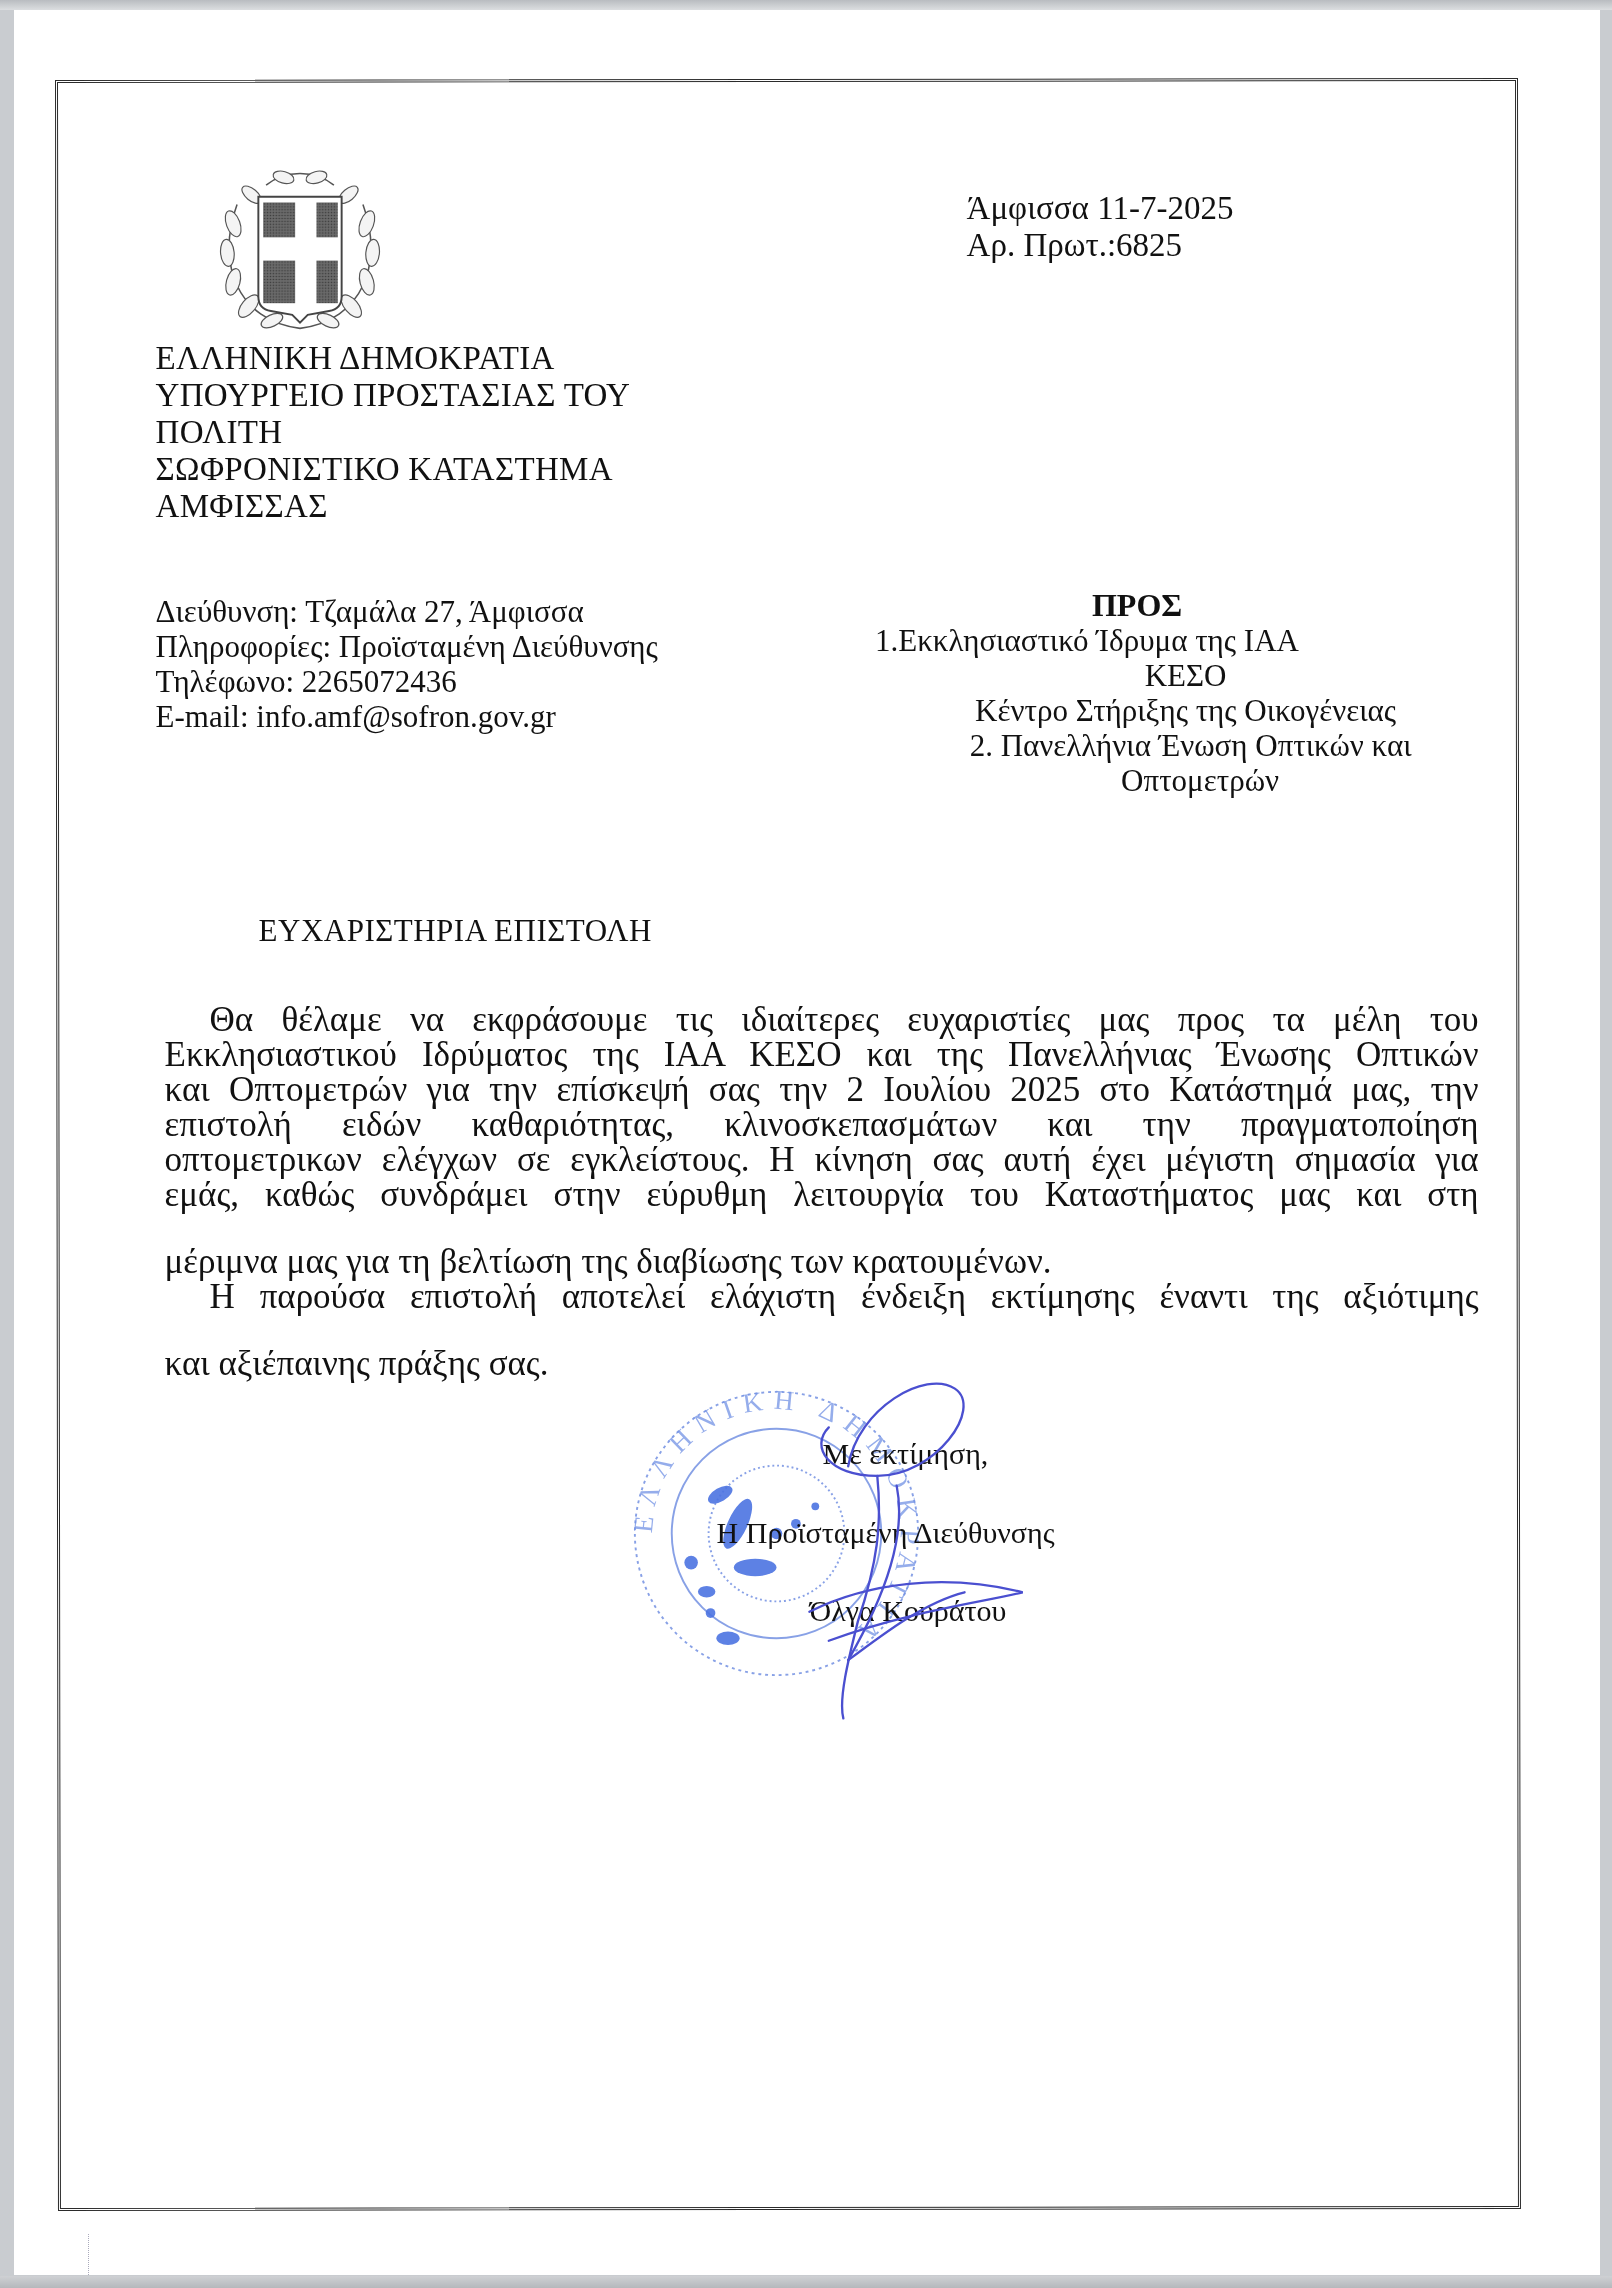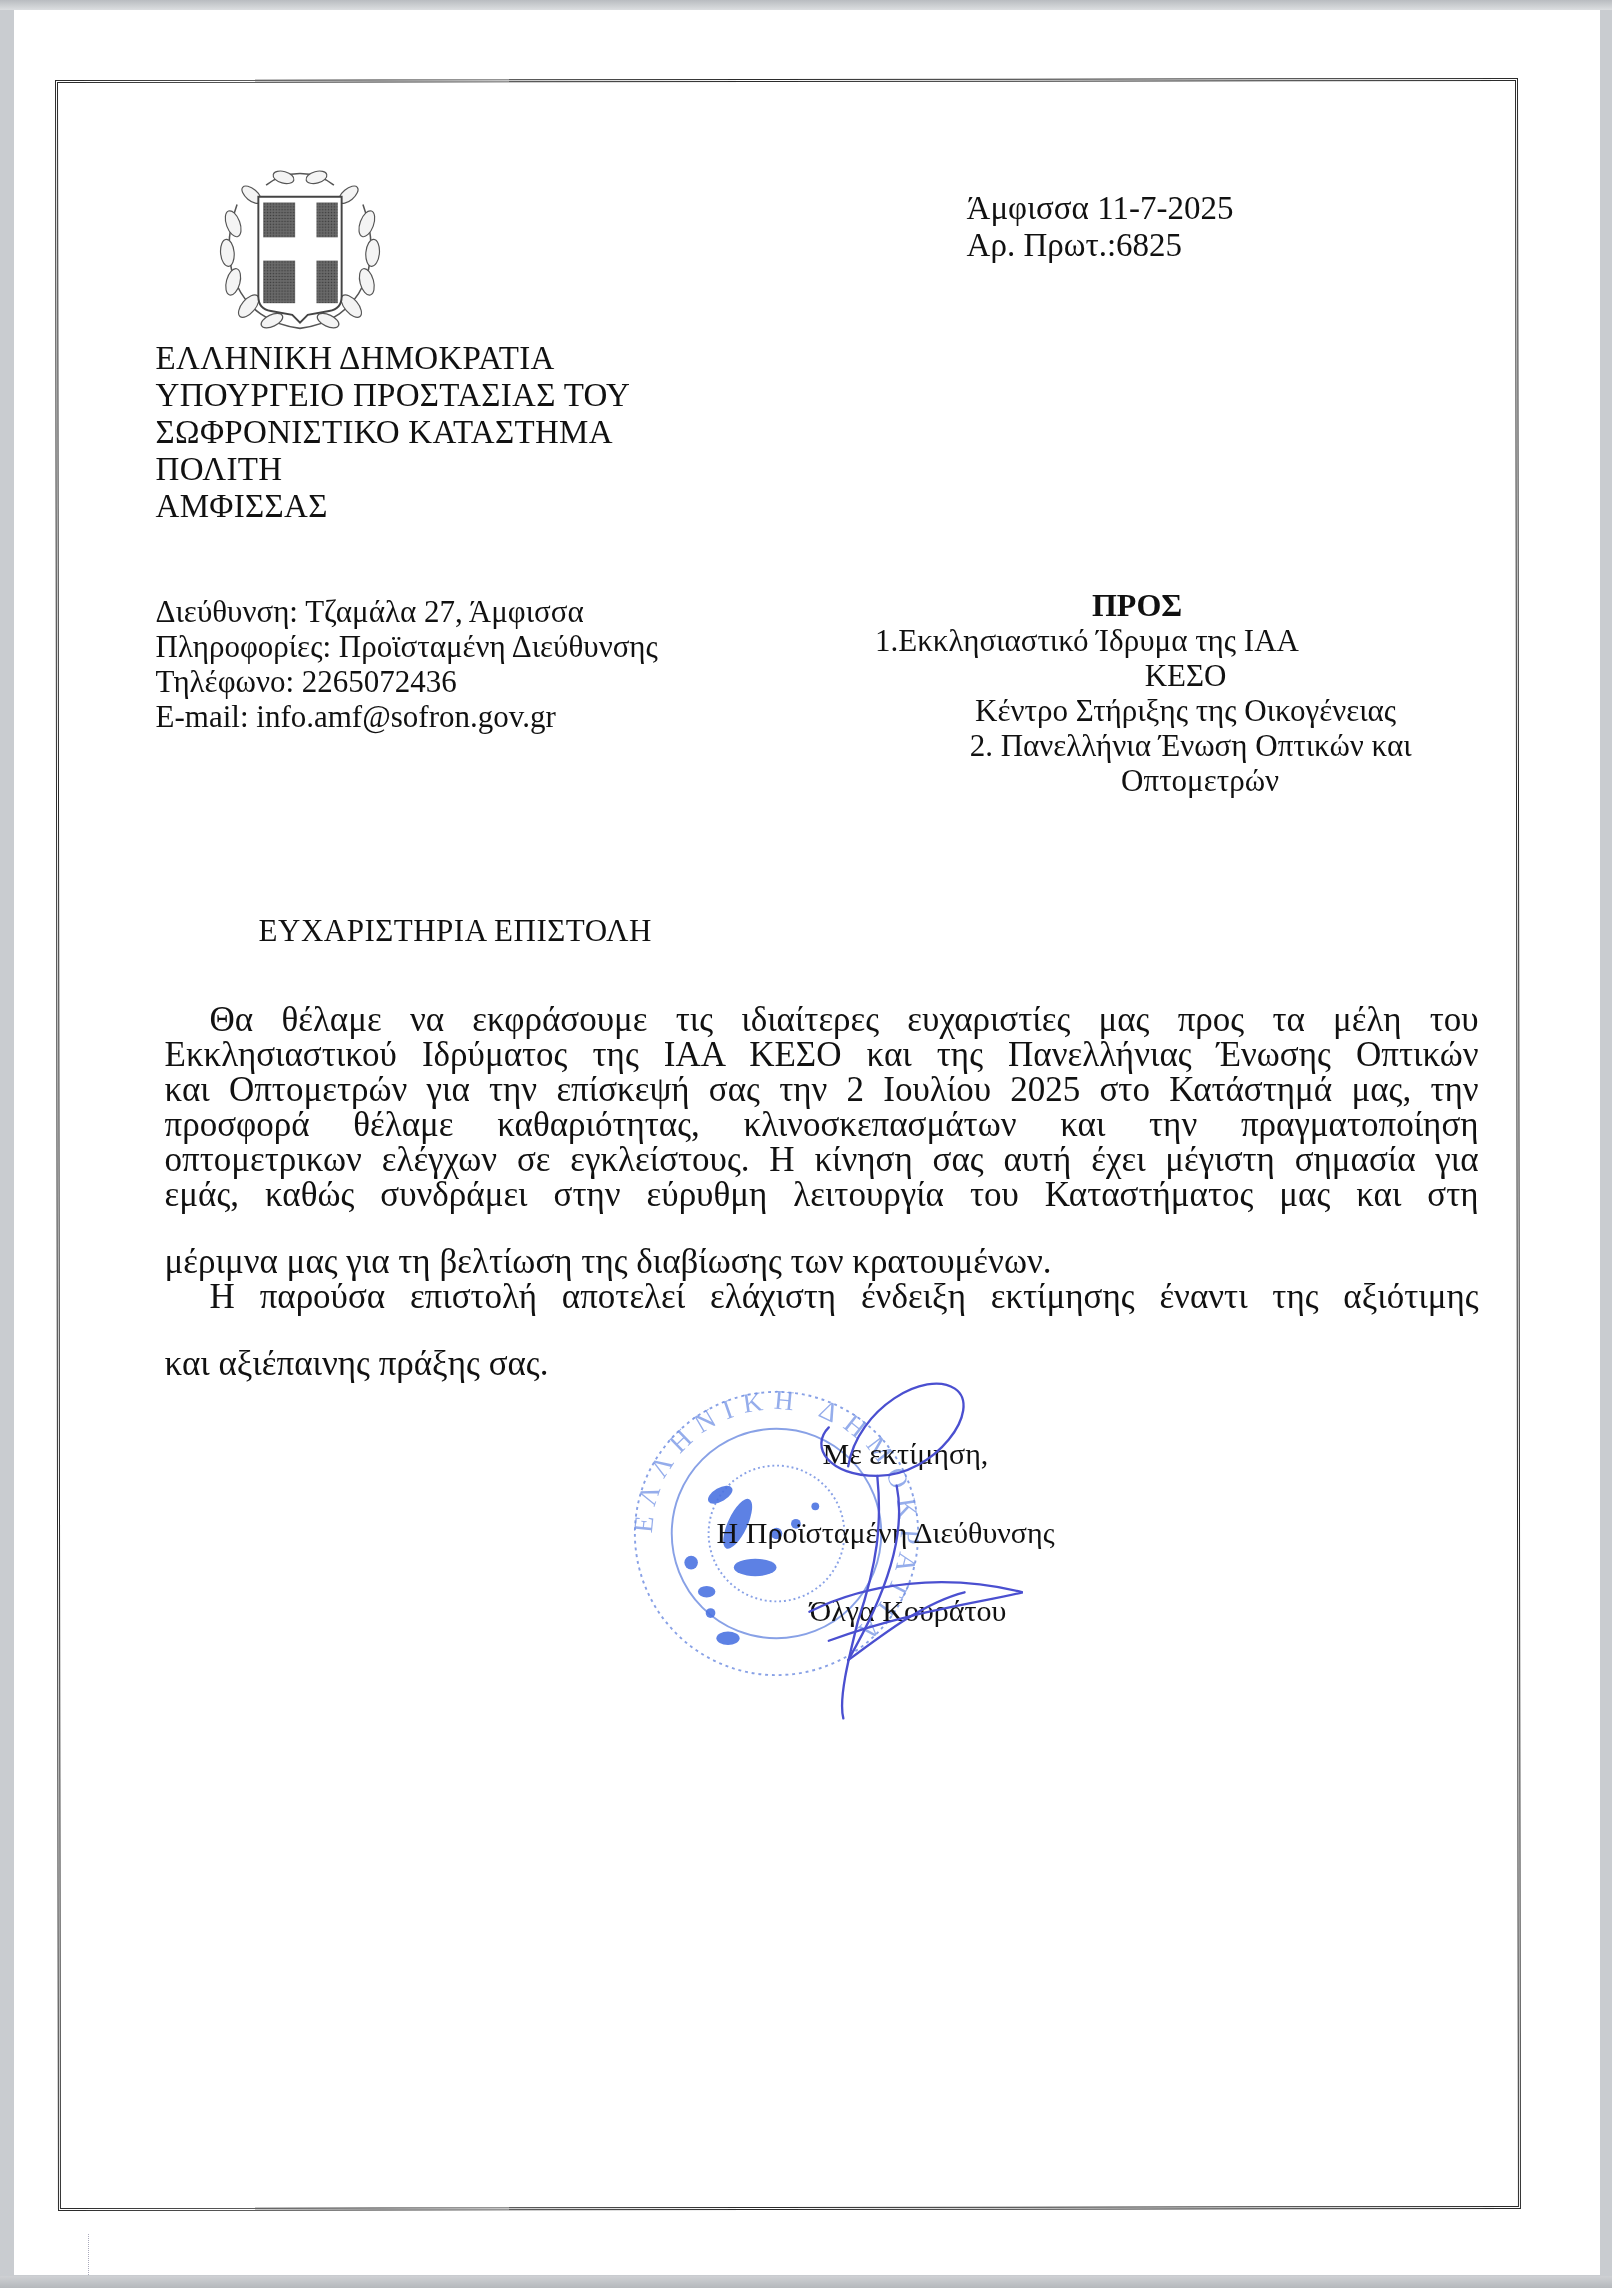--- a/index.html
+++ b/index.html
@@ -190,22 +190,22 @@
     <path d="M52 42 L138 42 L138 145 Q138 158 125 160 L103 164 L95 172 L87 164 L65 160 Q52 158 52 145 Z" fill="#fff" stroke="#444" stroke-width="2"></path>
     <rect x="57" y="48" width="33" height="36" fill="url(#dots)"></rect>
     <rect x="112" y="48" width="22" height="36" fill="url(#dots)"></rect>
     <rect x="57" y="108" width="33" height="44" fill="url(#dots)"></rect>
     <rect x="112" y="108" width="22" height="44" fill="url(#dots)"></rect>
   </svg>
 
   <div class="abs header-left">
     <div>ΕΛΛΗΝΙΚΗ ΔΗΜΟΚΡΑΤΙΑ</div>
     <div>ΥΠΟΥΡΓΕΙΟ ΠΡΟΣΤΑΣΙΑΣ ΤΟΥ</div>
+    <div>ΠΟΛΙΤΗ</div>
     <div>ΣΩΦΡΟΝΙΣΤΙΚΟ ΚΑΤΑΣΤΗΜΑ</div>
-    <div>ΠΟΛΙΤΗ</div>
     <div>ΑΜΦΙΣΣΑΣ</div>
   </div>
 
   <div class="abs date-block">
     <div>Άμφισσα 11-7-2025</div>
     <div>Αρ. Πρωτ.:6825</div>
   </div>
 
   <div class="abs contact-block">
     <div>Διεύθυνση: Τζαμάλα 27, Άμφισσα</div>
@@ -222,21 +222,21 @@
     <div class="r2">2. Πανελλήνια Ένωση Οπτικών και</div>
     <div class="r2b">Οπτομετρών</div>
   </div>
 
   <div class="abs subject">ΕΥΧΑΡΙΣΤΗΡΙΑ ΕΠΙΣΤΟΛΗ</div>
 
   <div class="body-text">
     <span class="line indent">Θα θέλαμε να εκφράσουμε τις ιδιαίτερες ευχαριστίες μας προς τα μέλη του</span>
     <span class="line">Εκκλησιαστικού Ιδρύματος της ΙΑΑ ΚΕΣΟ και της Πανελλήνιας Ένωσης Οπτικών</span>
     <span class="line">και Οπτομετρών για την επίσκεψή σας την 2 Ιουλίου 2025 στο Κατάστημά μας, την</span>
-    <span class="line">προσφορά θέλαμε καθαριότητας, κλινοσκεπασμάτων και την πραγματοποίηση</span>
+    <span class="line">επιστολή ειδών καθαριότητας, κλινοσκεπασμάτων και την πραγματοποίηση</span>
     <span class="line">οπτομετρικων ελέγχων σε εγκλείστους. Η κίνηση σας αυτή έχει μέγιστη σημασία για</span>
     <span class="line">εμάς, καθώς συνδράμει στην εύρυθμη λειτουργία του Καταστήματος μας και στη</span>
     <span class="line last">μέριμνα μας για τη βελτίωση της διαβίωσης των κρατουμένων.</span>
     <span class="line indent">Η παρούσα επιστολή αποτελεί ελάχιστη ένδειξη εκτίμησης έναντι της αξιότιμης</span>
     <span class="line last">και αξιέπαινης πράξης σας.</span>
   </div>
 
   <svg class="stamp" viewBox="0 0 300 300">
     <defs>
       <path id="ringPath" d="M150 150 m -128 0 a 128 128 0 1 1 256 0 a 128 128 0 1 1 -256 0"></path>

